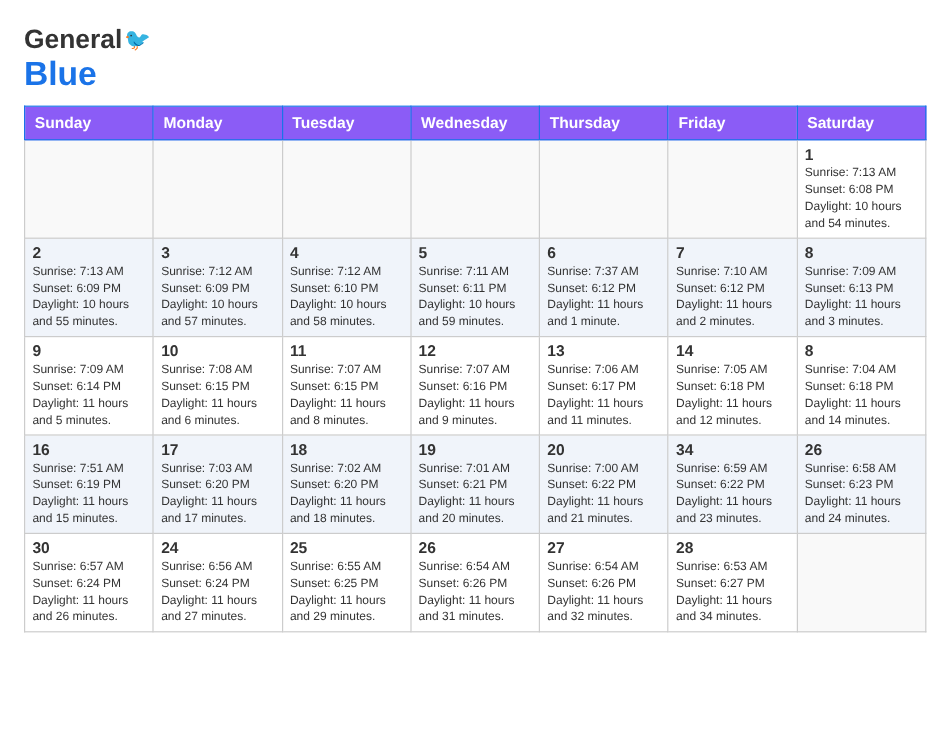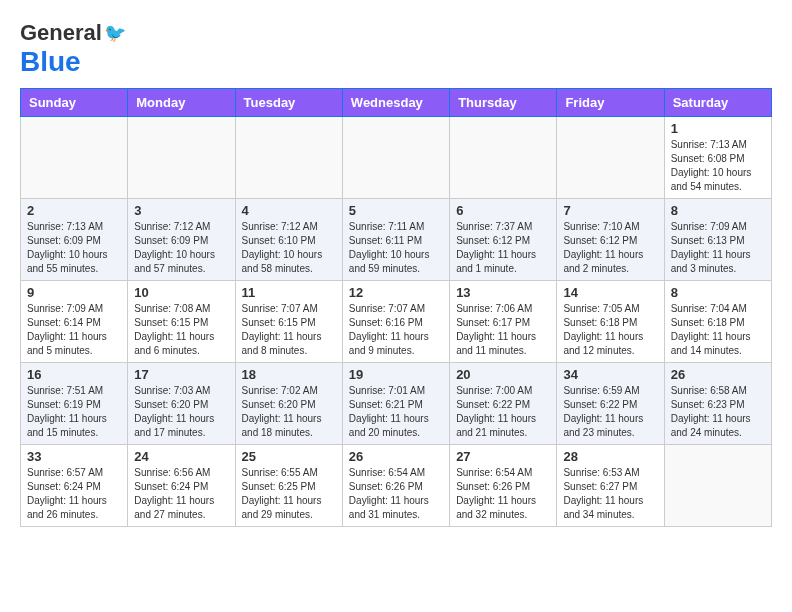--- a/index.html
+++ b/index.html
@@ -285,21 +285,21 @@
         <td>
           <span class="day-num">26</span>
           <div class="day-info">Sunrise: 6:58 AM
 Sunset: 6:23 PM
 Daylight: 11 hours
 and 24 minutes.</div>
         </td>
       </tr>
       <tr>
         <td>
-          <span class="day-num">33</span>
+          <span class="day-num">30</span>
           <div class="day-info">Sunrise: 6:57 AM
 Sunset: 6:24 PM
 Daylight: 11 hours
 and 26 minutes.</div>
         </td>
         <td>
           <span class="day-num">24</span>
           <div class="day-info">Sunrise: 6:56 AM
 Sunset: 6:24 PM
 Daylight: 11 hours

